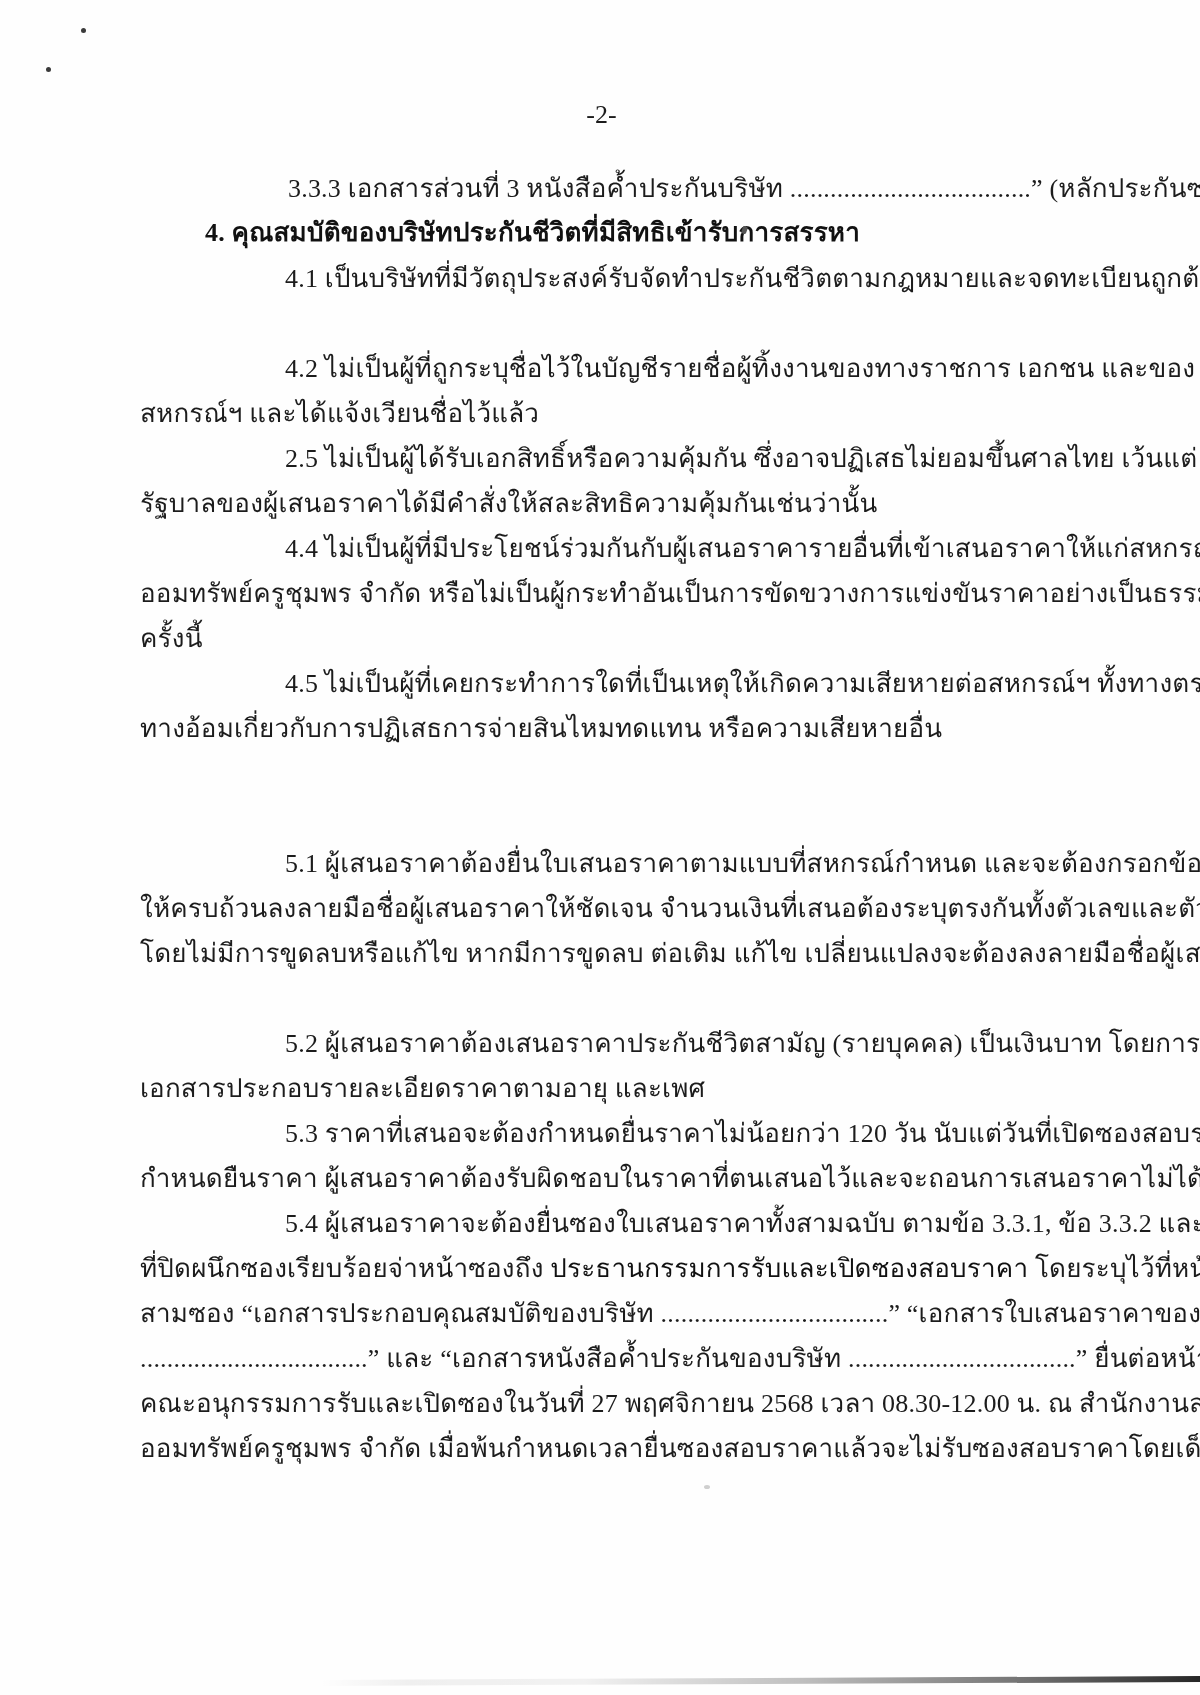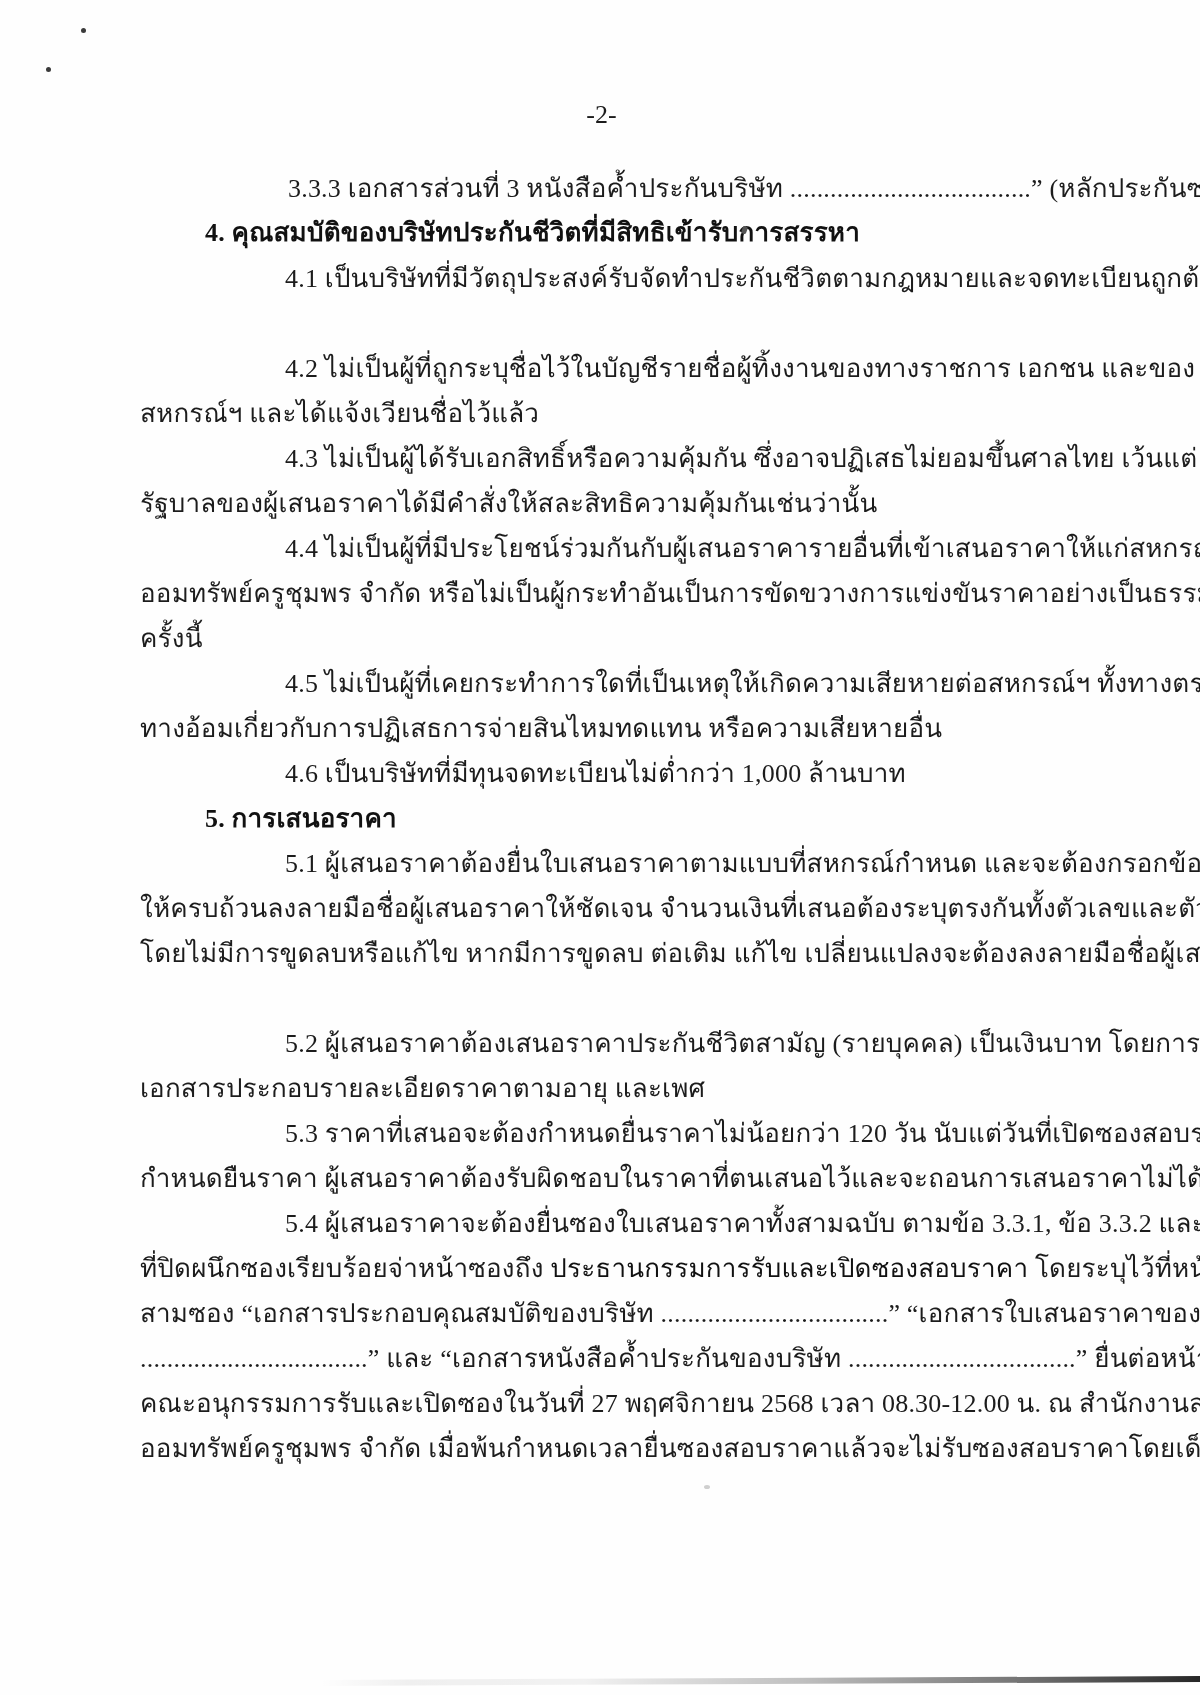--- a/index.html
+++ b/index.html
@@ -71,29 +71,27 @@
 
 <div class="page">
 
   <div class="page-number">-2-</div>
 
   <div class="ln indent-s" style="top:168px">3.3.3 เอกสารส่วนที่ 3 หนังสือค้ำประกันบริษัท ....................................” (หลักประกันซอง)</div>
   <div class="ln indent-h bold" style="top:212px">4. คุณสมบัติของบริษัทประกันชีวิตที่มีสิทธิเข้ารับการสรรหา</div>
   <div class="ln indent-p" style="top:258px">4.1 เป็นบริษัทที่มีวัตถุประสงค์รับจัดทำประกันชีวิตตามกฎหมายและจดทะเบียนถูกต้อง</div>
   <div class="ln indent-p" style="top:348px">4.2 ไม่เป็นผู้ที่ถูกระบุชื่อไว้ในบัญชีรายชื่อผู้ทิ้งงานของทางราชการ เอกชน และของ</div>
   <div class="ln" style="top:393px">สหกรณ์ฯ และได้แจ้งเวียนชื่อไว้แล้ว</div>
-  <div class="ln indent-p" style="top:438px">4.3 ไม่เป็นผู้ได้รับเอกสิทธิ์หรือความคุ้มกัน ซึ่งอาจปฏิเสธไม่ยอมขึ้นศาลไทย เว้นแต่</div>
+  <div class="ln indent-p" style="top:438px">2.5 ไม่เป็นผู้ได้รับเอกสิทธิ์หรือความคุ้มกัน ซึ่งอาจปฏิเสธไม่ยอมขึ้นศาลไทย เว้นแต่</div>
   <div class="ln" style="top:483px">รัฐบาลของผู้เสนอราคาได้มีคำสั่งให้สละสิทธิความคุ้มกันเช่นว่านั้น</div>
   <div class="ln indent-p" style="top:528px">4.4 ไม่เป็นผู้ที่มีประโยชน์ร่วมกันกับผู้เสนอราคารายอื่นที่เข้าเสนอราคาให้แก่สหกรณ์</div>
   <div class="ln" style="top:573px">ออมทรัพย์ครูชุมพร จำกัด หรือไม่เป็นผู้กระทำอันเป็นการขัดขวางการแข่งขันราคาอย่างเป็นธรรมในการสรรหา</div>
   <div class="ln" style="top:618px">ครั้งนี้</div>
   <div class="ln indent-p" style="top:663px">4.5 ไม่เป็นผู้ที่เคยกระทำการใดที่เป็นเหตุให้เกิดความเสียหายต่อสหกรณ์ฯ ทั้งทางตรงและ</div>
   <div class="ln" style="top:708px">ทางอ้อมเกี่ยวกับการปฏิเสธการจ่ายสินไหมทดแทน หรือความเสียหายอื่น</div>
-  <div class="ln indent-p" style="top:753px">4.6 เป็นบริษัทที่มีทุนจดทะเบียนไม่ต่ำกว่า 1,000 ล้านบาท</div>
-  <div class="ln indent-h bold" style="top:798px">5. การเสนอราคา</div>
   <div class="ln indent-p" style="top:843px">5.1 ผู้เสนอราคาต้องยื่นใบเสนอราคาตามแบบที่สหกรณ์กำหนด และจะต้องกรอกข้อความ</div>
   <div class="ln" style="top:888px">ให้ครบถ้วนลงลายมือชื่อผู้เสนอราคาให้ชัดเจน จำนวนเงินที่เสนอต้องระบุตรงกันทั้งตัวเลขและตัวอักษร</div>
   <div class="ln" style="top:933px">โดยไม่มีการขูดลบหรือแก้ไข หากมีการขูดลบ ต่อเติม แก้ไข เปลี่ยนแปลงจะต้องลงลายมือชื่อผู้เสนอราคา</div>
   <div class="ln indent-p" style="top:1023px">5.2 ผู้เสนอราคาต้องเสนอราคาประกันชีวิตสามัญ (รายบุคคล) เป็นเงินบาท โดยการแนบ</div>
   <div class="ln" style="top:1068px">เอกสารประกอบรายละเอียดราคาตามอายุ และเพศ</div>
   <div class="ln indent-p" style="top:1113px">5.3 ราคาที่เสนอจะต้องกำหนดยื่นราคาไม่น้อยกว่า 120 วัน นับแต่วันที่เปิดซองสอบราคา โดย</div>
   <div class="ln" style="top:1158px">กำหนดยืนราคา ผู้เสนอราคาต้องรับผิดชอบในราคาที่ตนเสนอไว้และจะถอนการเสนอราคาไม่ได้</div>
   <div class="ln indent-p" style="top:1203px">5.4 ผู้เสนอราคาจะต้องยื่นซองใบเสนอราคาทั้งสามฉบับ ตามข้อ 3.3.1, ข้อ 3.3.2 และข้อ 3.3.3</div>
   <div class="ln" style="top:1248px">
     <span>ที่ปิดผนึกซองเรียบร้อยจ่าหน้าซองถึง </span><b>ประธานกรรมการรับและเปิดซองสอบราคา</b><span> โดยระบุไว้ที่หน้าซองทั้ง</span>

